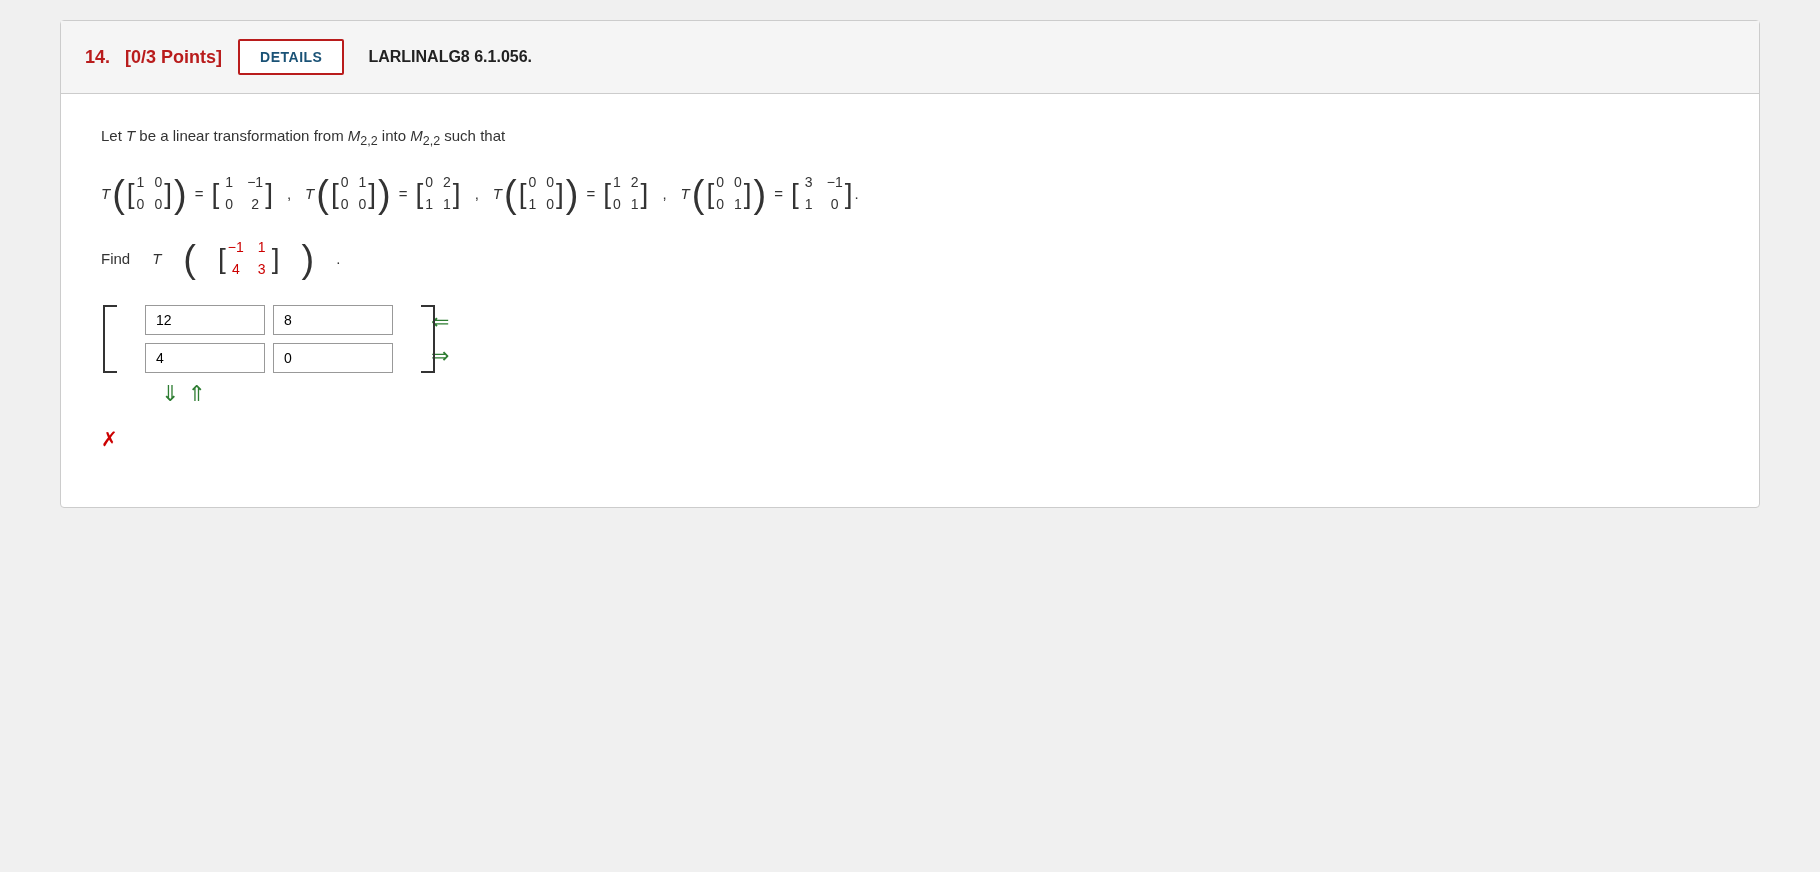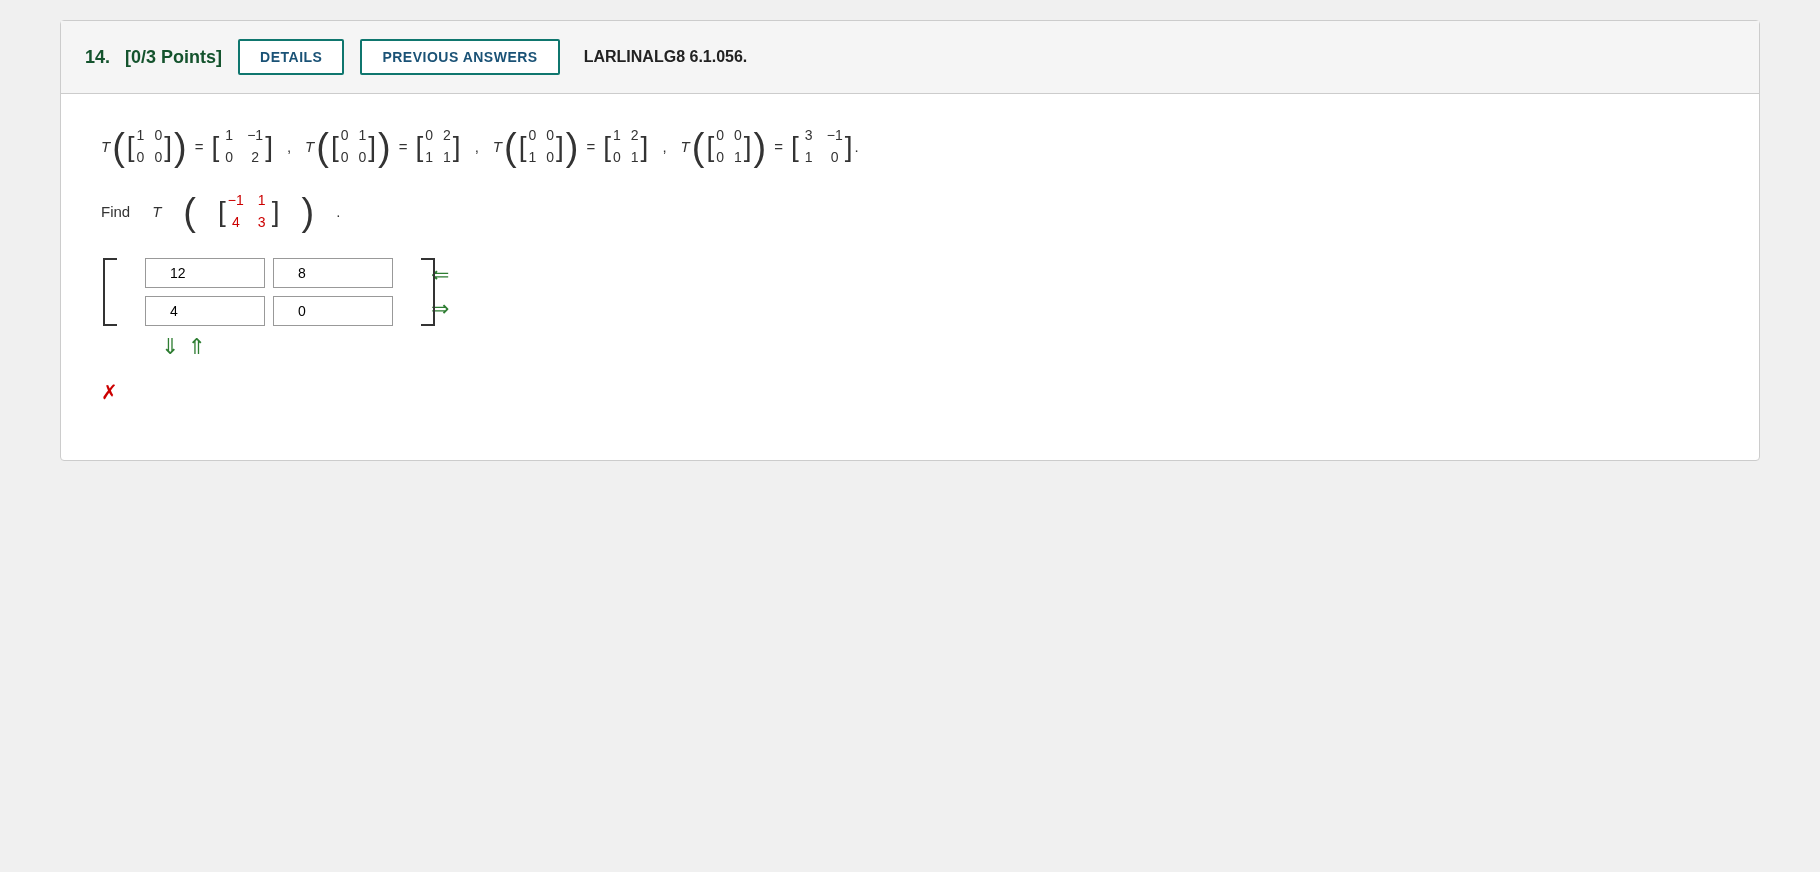--- a/index.html
+++ b/index.html
@@ -23,25 +23,25 @@
       background: #f5f5f5;
       border-bottom: 1px solid #cccccc;
       padding: 18px 24px;
       display: flex;
       align-items: center;
       gap: 16px;
     }
     .question-number {
       font-size: 18px;
       font-weight: bold;
-      color: #14532d;
+      color: #b91c1c;
       white-space: nowrap;
     }
     .btn-details, .btn-previous {
-      border: 2px solid #0f766e;
+      border: 2px solid #b91c1c;
       background: white;
       color: #1a5276;
       font-size: 14px;
       font-weight: bold;
       padding: 8px 20px;
       cursor: pointer;
       border-radius: 2px;
       letter-spacing: 0.5px;
     }
     .question-code {
@@ -111,21 +111,21 @@
     }
     .answer-matrix-grid {
       display: grid;
       grid-template-columns: 120px 120px;
       grid-template-rows: auto auto;
       gap: 8px;
       position: relative;
     }
     .answer-matrix-grid input {
       width: 100%;
-      padding: 6px 24px;
+      padding: 6px 10px;
       border: 1px solid #999;
       font-size: 14px;
       background: white;
       outline: none;
     }
     .bracket-left-large {
       position: absolute;
       left: -18px;
       top: 0;
       bottom: 0;
@@ -220,26 +220,28 @@
 
 <div class="question-container">
 
   <div class="question-header">
     <span class="question-number">
       <span>14.</span>
       &nbsp;
       <span>[0/3 Points]</span>
     </span>
     <button class="btn-details">DETAILS</button>
-    <button class="btn-previous">PREVIOUS ANSWERS</button>
     <span class="question-code">LARLINALG8 6.1.056.</span>
   </div>
 
   <div class="question-body">
 
+    <div class="problem-text">
+      Let <span class="math-italic">T</span> be a linear transformation from <span class="math-italic">M</span><sub>2,2</sub> into <span class="math-italic">M</span><sub>2,2</sub> such that
+    </div>
 
     <div class="math-display">
 
       <span class="matrix-expr">
         <span class="math-italic T-symbol">T</span>
         <span class="big-paren">(</span>
         <span class="matrix-wrapper">
           <span style="font-size:28px;color:#333;font-weight:200;">[</span>
           <span class="matrix-grid">
             <span>1</span>

